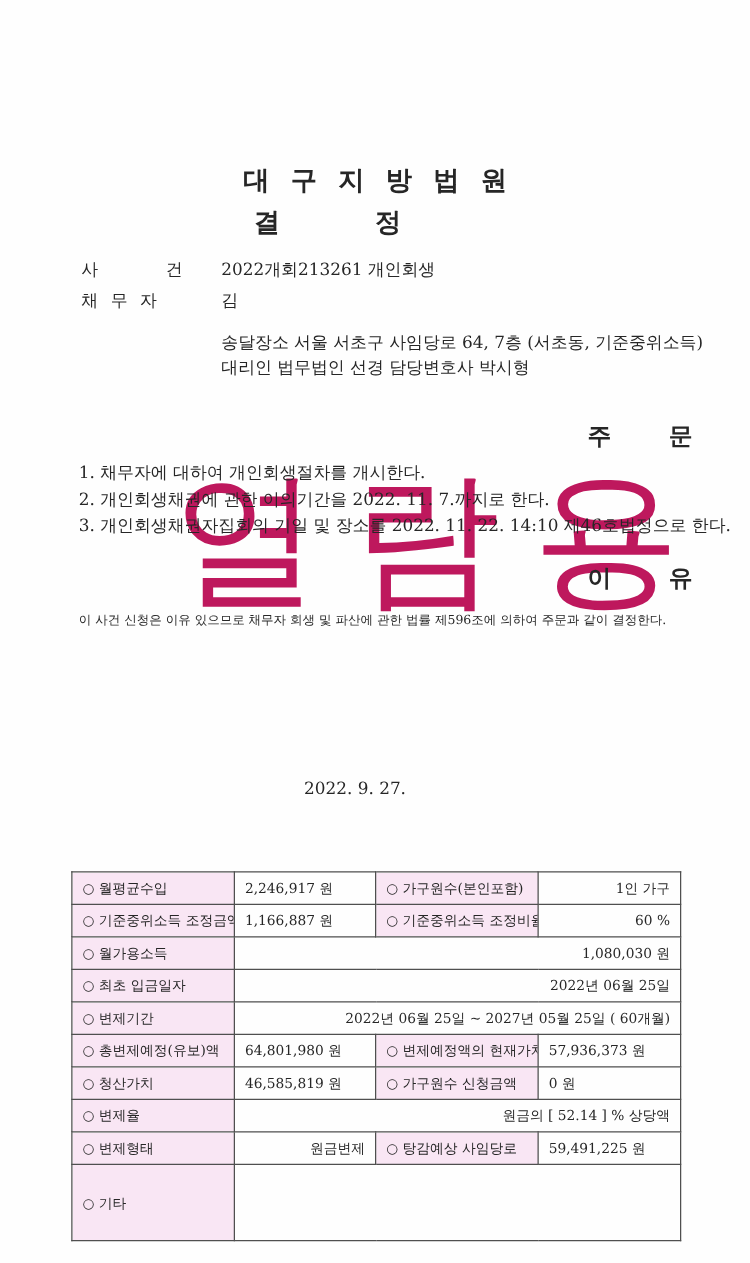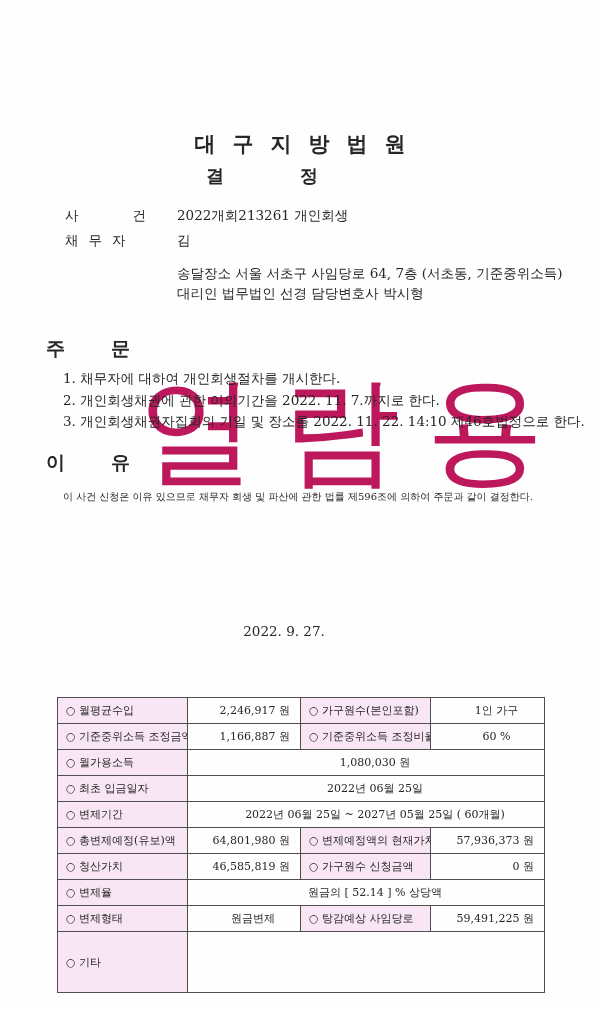--- a/index.html
+++ b/index.html
@@ -32,36 +32,36 @@
     position: absolute; top: 130px; left: 0;
     width: 100%; margin: 0;
     text-align: center;
     font-size: 21px; font-weight: bold;
     letter-spacing: 17px; padding-left: 17px;
   }
   .doc-type {
     position: absolute; top: 164px; left: 0;
     width: 100%; margin: 0;
     text-align: center;
-    font-size: 18px; font-weight: bold;
+    font-size: 21px; font-weight: bold;
     letter-spacing: 76px; 
   }
   .meta { position: absolute; left: 65px; top: 207px; width: 500px; }
   .meta-row { position: absolute; left: 0; white-space: nowrap; font-size: 13.5px; }
   .row-case   { top: 0; }
   .row-debtor { top: 25px; }
   .row-addr1  { top: 58px; }
   .row-addr2  { top: 78px; }
   .meta-label { display: inline-block; width: 112px; vertical-align: top; }
   .spread-2 { letter-spacing: 54px; }
   .spread-3 { letter-spacing: 10px; }
   .indent { margin-left: 112px; }
   .section-head {
     position: absolute; left: 0; width: 100%; margin: 0;
-    text-align: left;
+    text-align: right;
     font-size: 19px; font-weight: bold;
     letter-spacing: 46px; padding-left: 46px;
   }
   .order-head  { top: 336px; }
   .reason-head { top: 450px; }
   .order-list {
     position: absolute; left: 63px; top: 368px;
     font-size: 13.5px; line-height: 21.5px;
     white-space: nowrap;
   }
@@ -88,22 +88,22 @@
   }
   .summary td {
     border: 1px solid #4f4f4f;
     height: 26px;
     padding: 0 8px;
     overflow: hidden;
     vertical-align: middle;
     white-space: nowrap;
   }
   .summary td.lbl { background: var(--label-bg); }
-  .summary td.right { text-align: right; padding-right: 10px; }
-  .summary td.left { text-align: center; padding-left: 26px; }
+  .summary td.right { text-align: left; padding-right: 10px; }
+  .summary td.left { text-align: right; padding-left: 26px; }
   .summary tr.tall td { height: 61px; }
   .w1 { width: 130px; } .w2 { width: 113px; } .w3 { width: 130px; } .w4 { width: 114px; }
 </style>
 </head>
 <body>
 
 <div class="page">
 
   <div class="watermark">열람용</div>
 

